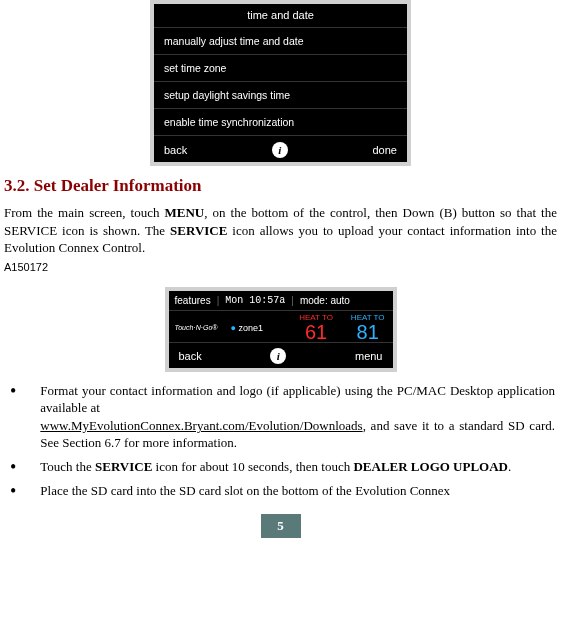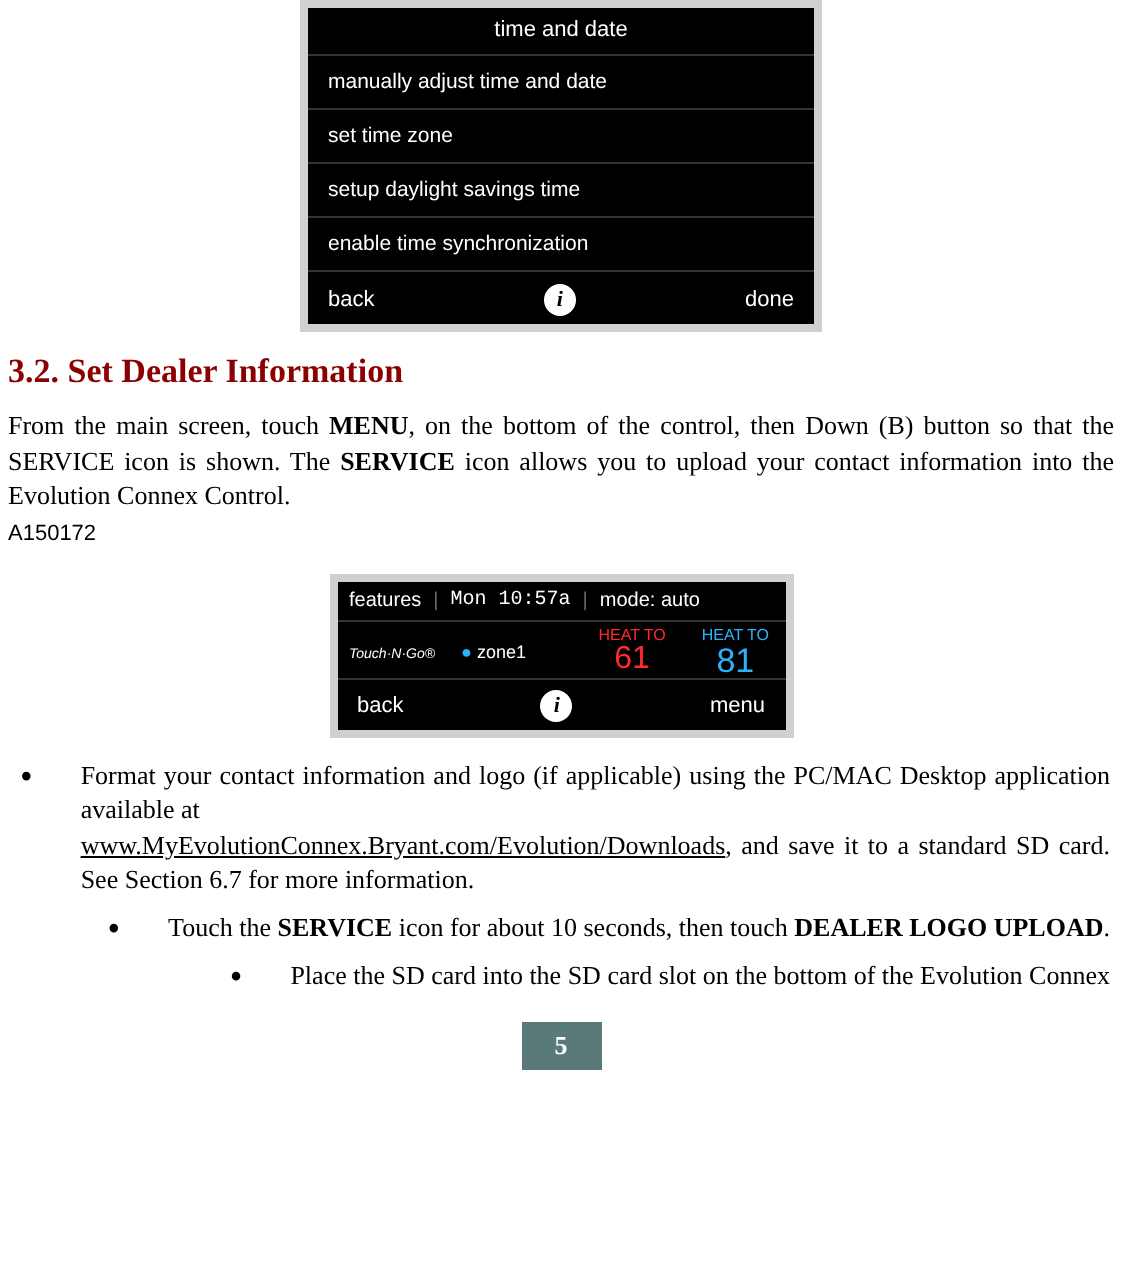--- a/index.html
+++ b/index.html
@@ -87,22 +87,22 @@
     .scr2 .zonebar {
       display: flex;
       font-size: 9px;
       padding: 3px 8px 0 8px;
       align-items: center;
       gap: 18px;
     }
     .scr2 .zonebar .dot { color: #2bb3ff; }
     .scr2 .heat { color: #ff2a2a; font-size: 8px; text-align:center; line-height:1; }
     .scr2 .cool { color: #2bb3ff; font-size: 8px; text-align:center; line-height:1; }
-    .scr2 .heat .val { font-size: 16px; }
-    .scr2 .cool .val { font-size: 17px; }
+    .scr2 .heat .val { font-size: 20px; }
+    .scr2 .cool .val { font-size: 20px; }
     .scr2 .mid {
       display: flex;
       align-items: flex-start;
       padding: 0 6px 2px 6px;
       gap: 6px;
     }
     .scr2 .left-btns { display:flex; flex-direction:column; gap:4px; }
     .pill {
       font-size: 8px;
       padding: 4px 5px;
@@ -148,21 +148,20 @@
       list-style: none;
       padding: 0 2px 0 6px;
       margin-top: 10px;
     }
     ul.bullets > li {
       display: flex;
       gap: 24px;
       margin-bottom: 6px;
       line-height: 1.35;
       text-align: justify;
-      justify-content: flex-end;
     }
     ul.bullets > li::before {
       content: "•";
       font-size: 18px;
       line-height: 1;
       flex-shrink: 0;
     }
     .b { font-weight: bold; }
     .u { text-decoration: underline; }
     .page-num {

